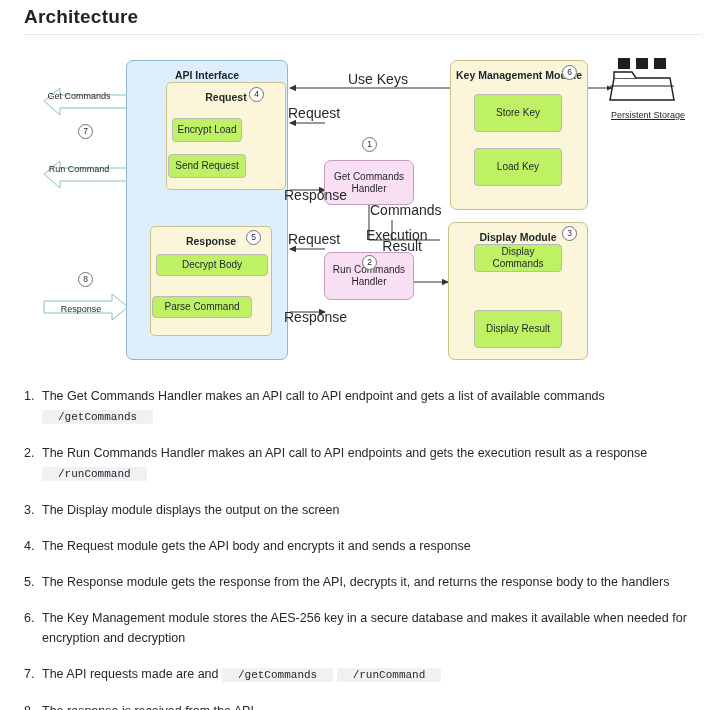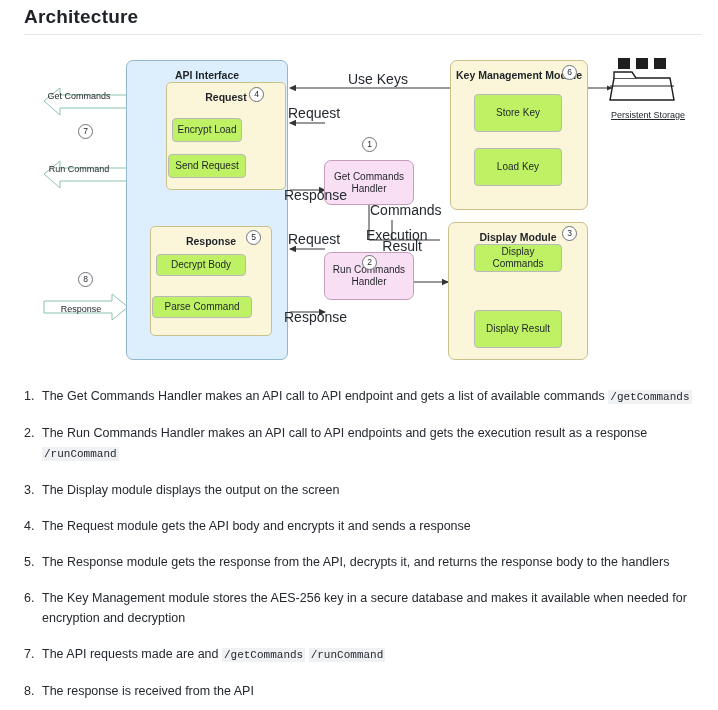--- a/index.html
+++ b/index.html
@@ -152,21 +152,21 @@
     width: 18px;
     flex: 0 0 18px;
     text-align: left;
   }
   .list-text { flex: 1; }
   code {
     font-family: "Liberation Mono", monospace;
     font-size: 11px;
     background: #eff1f3;
     border-radius: 0;
-    padding: 1px 2px;
+    padding: 1px 16px;
     color: #24292f;
   }
 </style>
 </head>
 <body>
 
 <div class="page">
 
   <div class="title">Architecture</div>
   <div class="title-rule"></div>
@@ -231,21 +231,21 @@
       <div class="ctr-text">Encrypt Load</div>
     </div>
     <div class="box box-white" style="position:absolute; left:168px; top:110px; width:78px; height:24px;">
       <div class="ctr-text">Send Request</div>
     </div>
 
     <div class="box box-inner-yellow" style="position:absolute; left:150px; top:182px; width:122px; height:110px;">
       <div class="box-label" style="top:8px;">Response</div>
     </div>
     <div class="badge" style="left:246px; top:186px;">5</div>
-    <div class="box box-white" style="position:absolute; left:156px; top:210px; width:90px; height:22px;">
+    <div class="box box-white" style="position:absolute; left:156px; top:210px; width:112px; height:22px;">
       <div class="ctr-text">Decrypt Body</div>
     </div>
     <div class="box box-white" style="position:absolute; left:152px; top:252px; width:100px; height:22px;">
       <div class="ctr-text">Parse Command</div>
     </div>
 
     <div class="box box-pink" style="left:324px; top:90px; width:90px; height:45px;margin-top:26px;">
       <div class="ctr-text">Get Commands Handler</div>
     </div>
     <div class="badge" style="left:362px; top:93px;">1</div>

